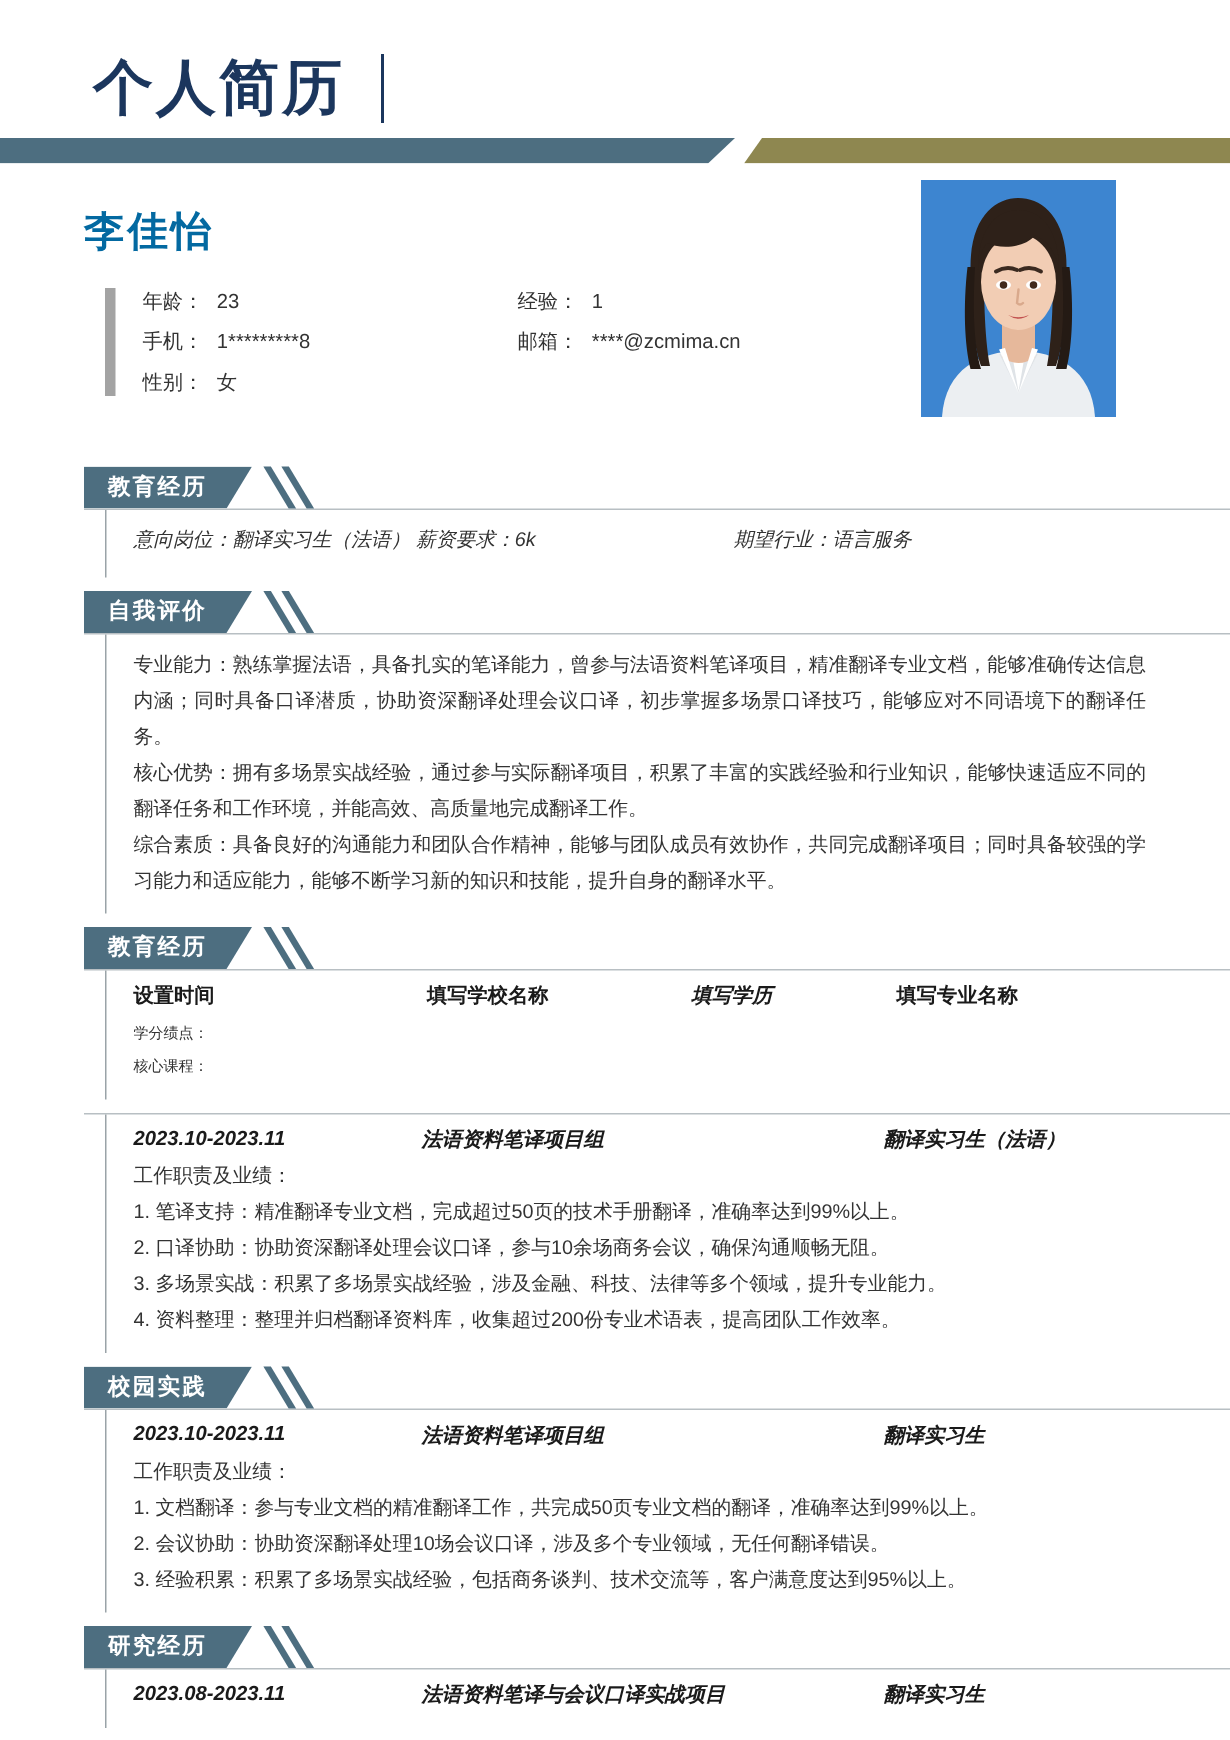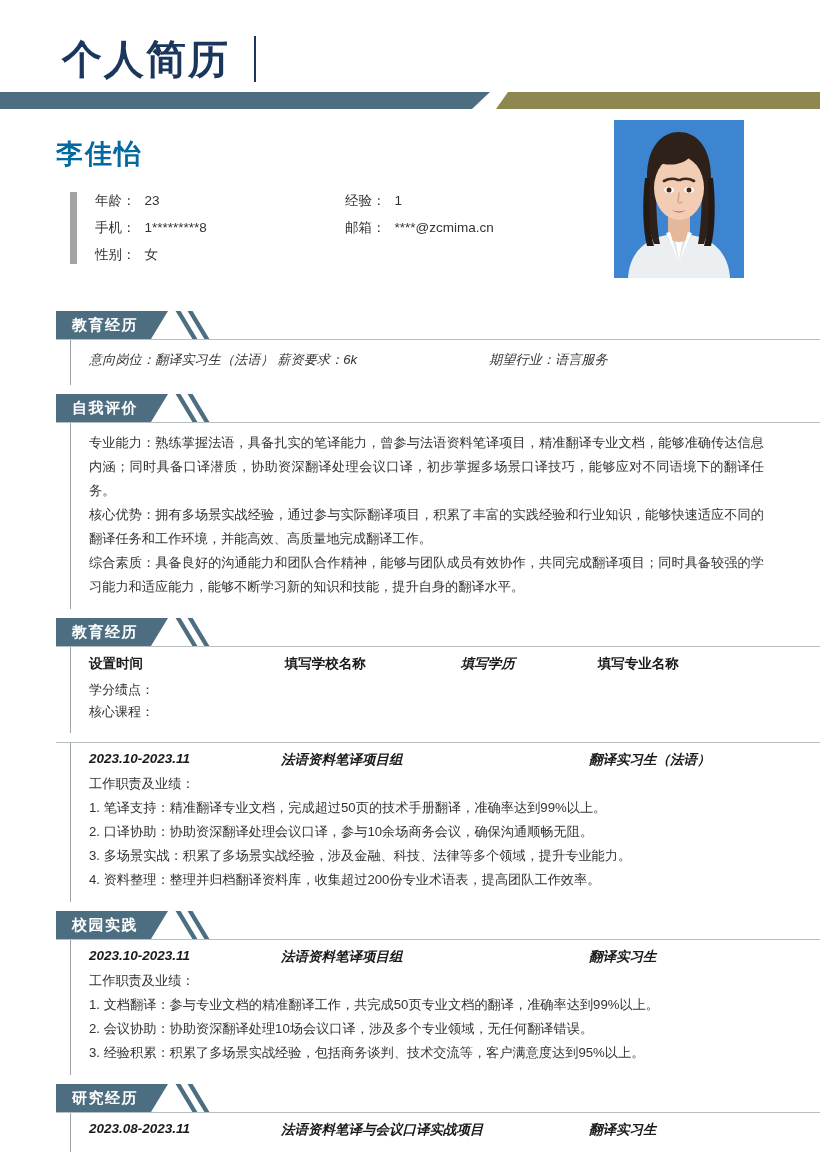--- a/index.html
+++ b/index.html
@@ -177,21 +177,21 @@
     font-size: 13.5px;
     font-weight: bold;
     color: #1a1a1a;
     margin-bottom: 6px;
   }
   .edu-c0 { width: 200px; }
   .edu-c1 { width: 180px; }
   .edu-c2 { width: 140px; font-style: italic; }
   .edu-c3 { width: 170px; }
   .edu-sub {
-    font-size: 13px;
+    font-size: 10px;
     line-height: 22px;
     color: #333333;
   }
 
   
   .exp-head {
     display: flex;
     font-size: 13.5px;
     font-weight: bold;
     color: #1a1a1a;

